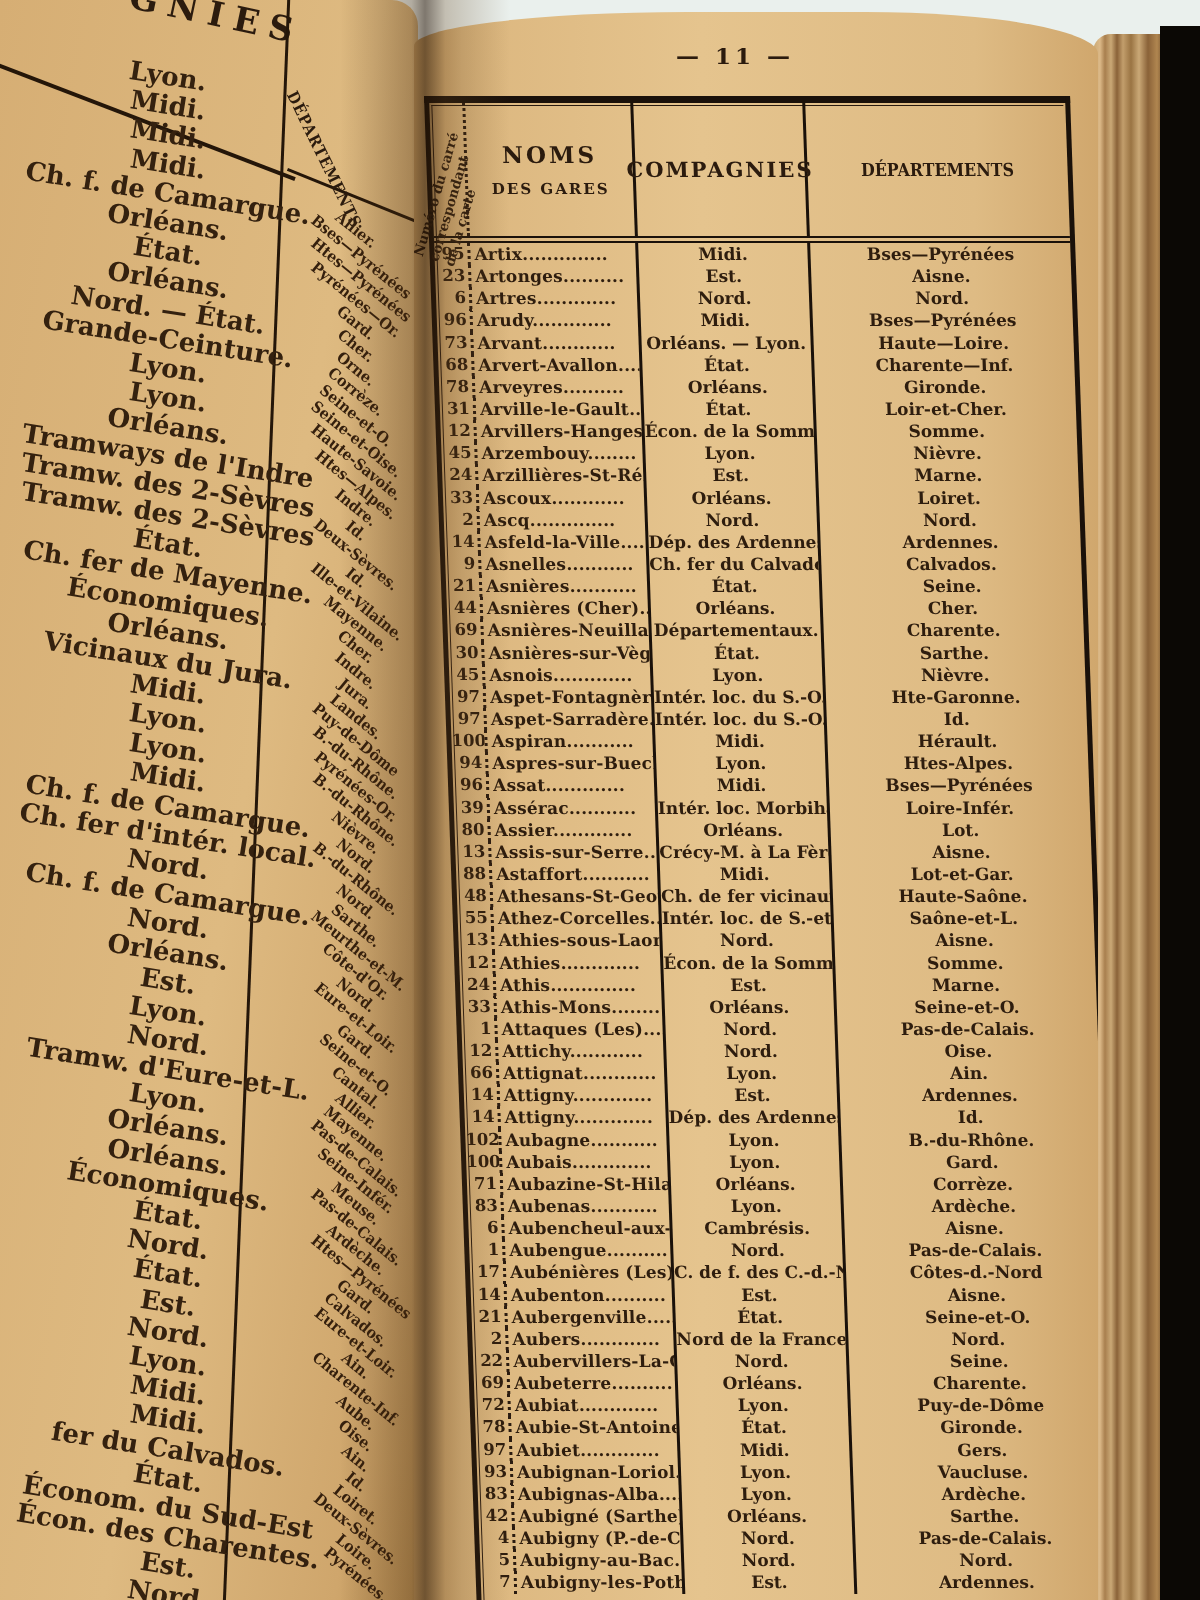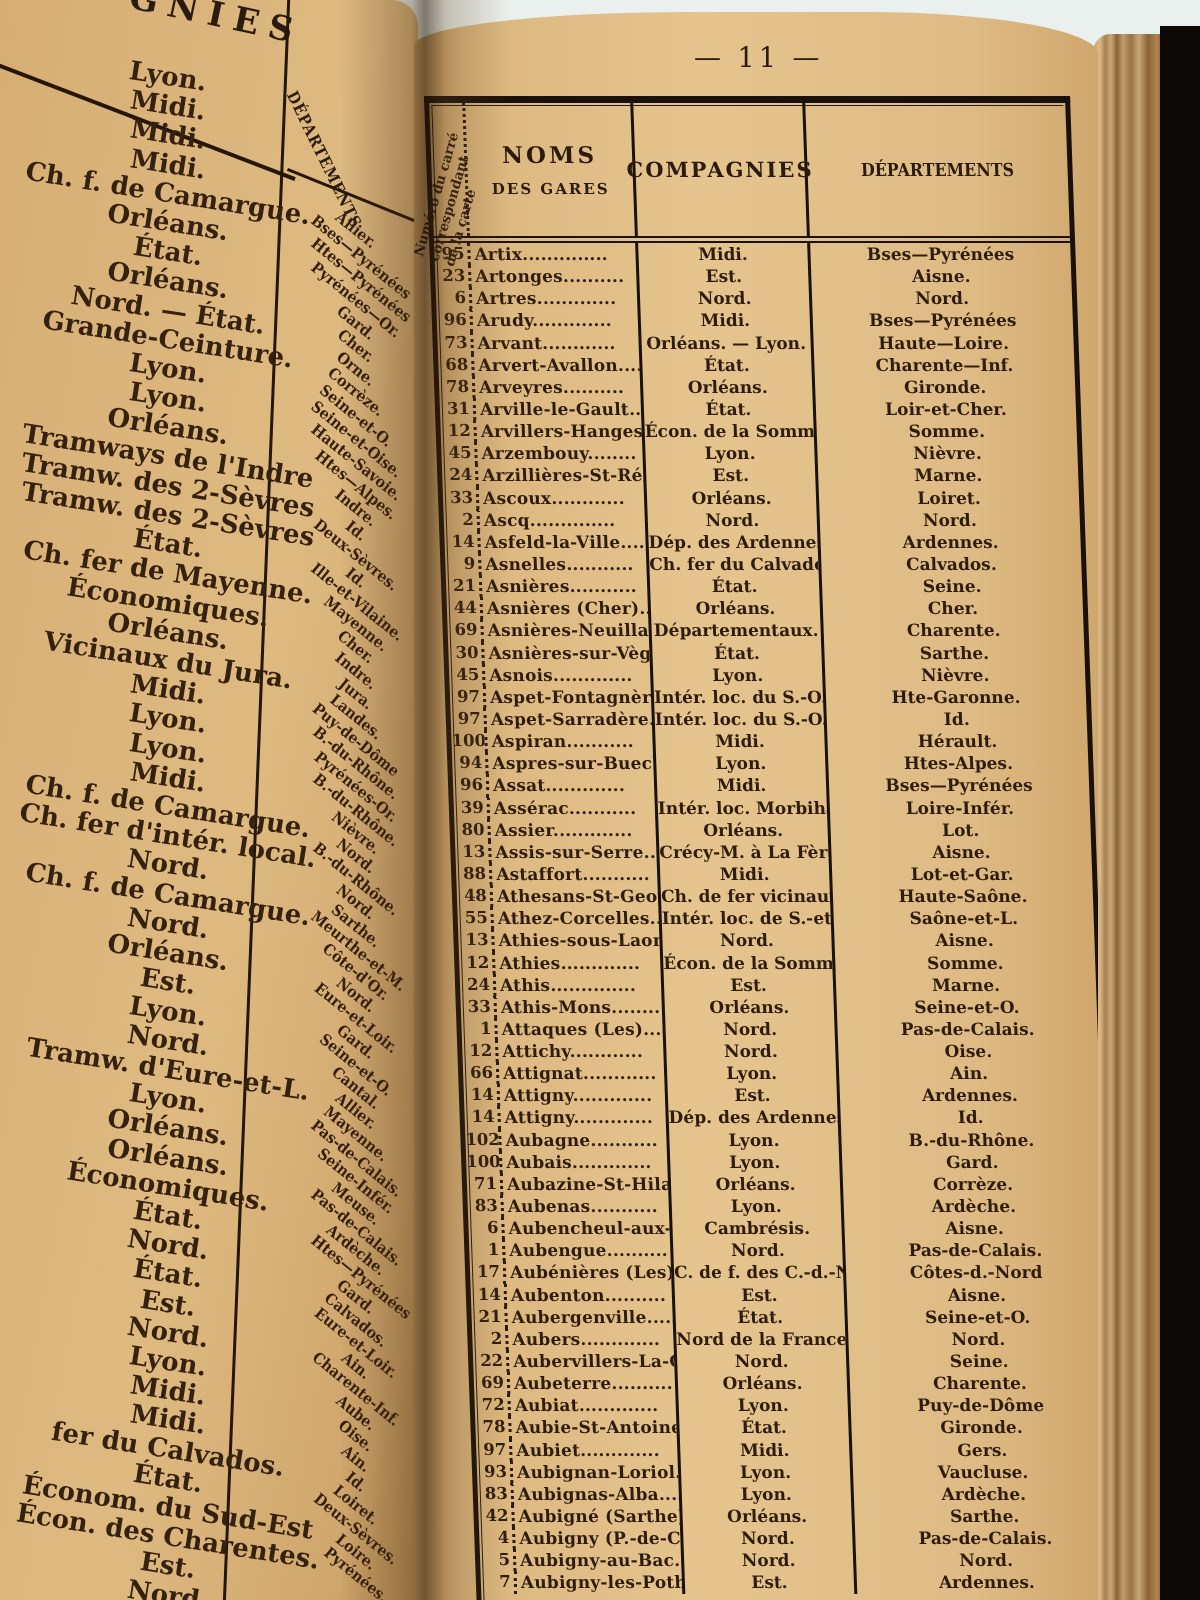--- a/index.html
+++ b/index.html
@@ -61,21 +61,21 @@
       rgba(95,62,25,.28) 62%, rgba(60,35,10,0) 100%);
   }
 
   
   .right-page {
     position:absolute; left:414px; top:12px; width:684px; height:1588px; overflow:hidden;
     background:linear-gradient(to right,#c49a60 0%,#dcb77f 7%,#e5c48e 42%,#debb84 82%,#d0a76d 100%);
     border-radius:40% 34% 0 0 / 34px 42px 0 0;
   }
   .page-number {
-    position:absolute; left:280px; top:30px; font-size:27px; font-weight:normal; letter-spacing:4px;
+    position:absolute; left:262px; top:30px; font-size:23px; font-weight:bold; letter-spacing:4px;
     color:#2b1b0e;
   }
   
   .table-wrap {
     position:absolute; left:10px; top:84px; width:646px; height:1504px;
     transform:skewX(2deg); transform-origin:0 0;
     border-top:7px solid #1a110a; border-left:5px solid #1a110a; border-right:5px solid #1a110a;
   }
   .table-wrap::before { 
     content:""; position:absolute; left:2px; top:2px; right:2px; bottom:0;

